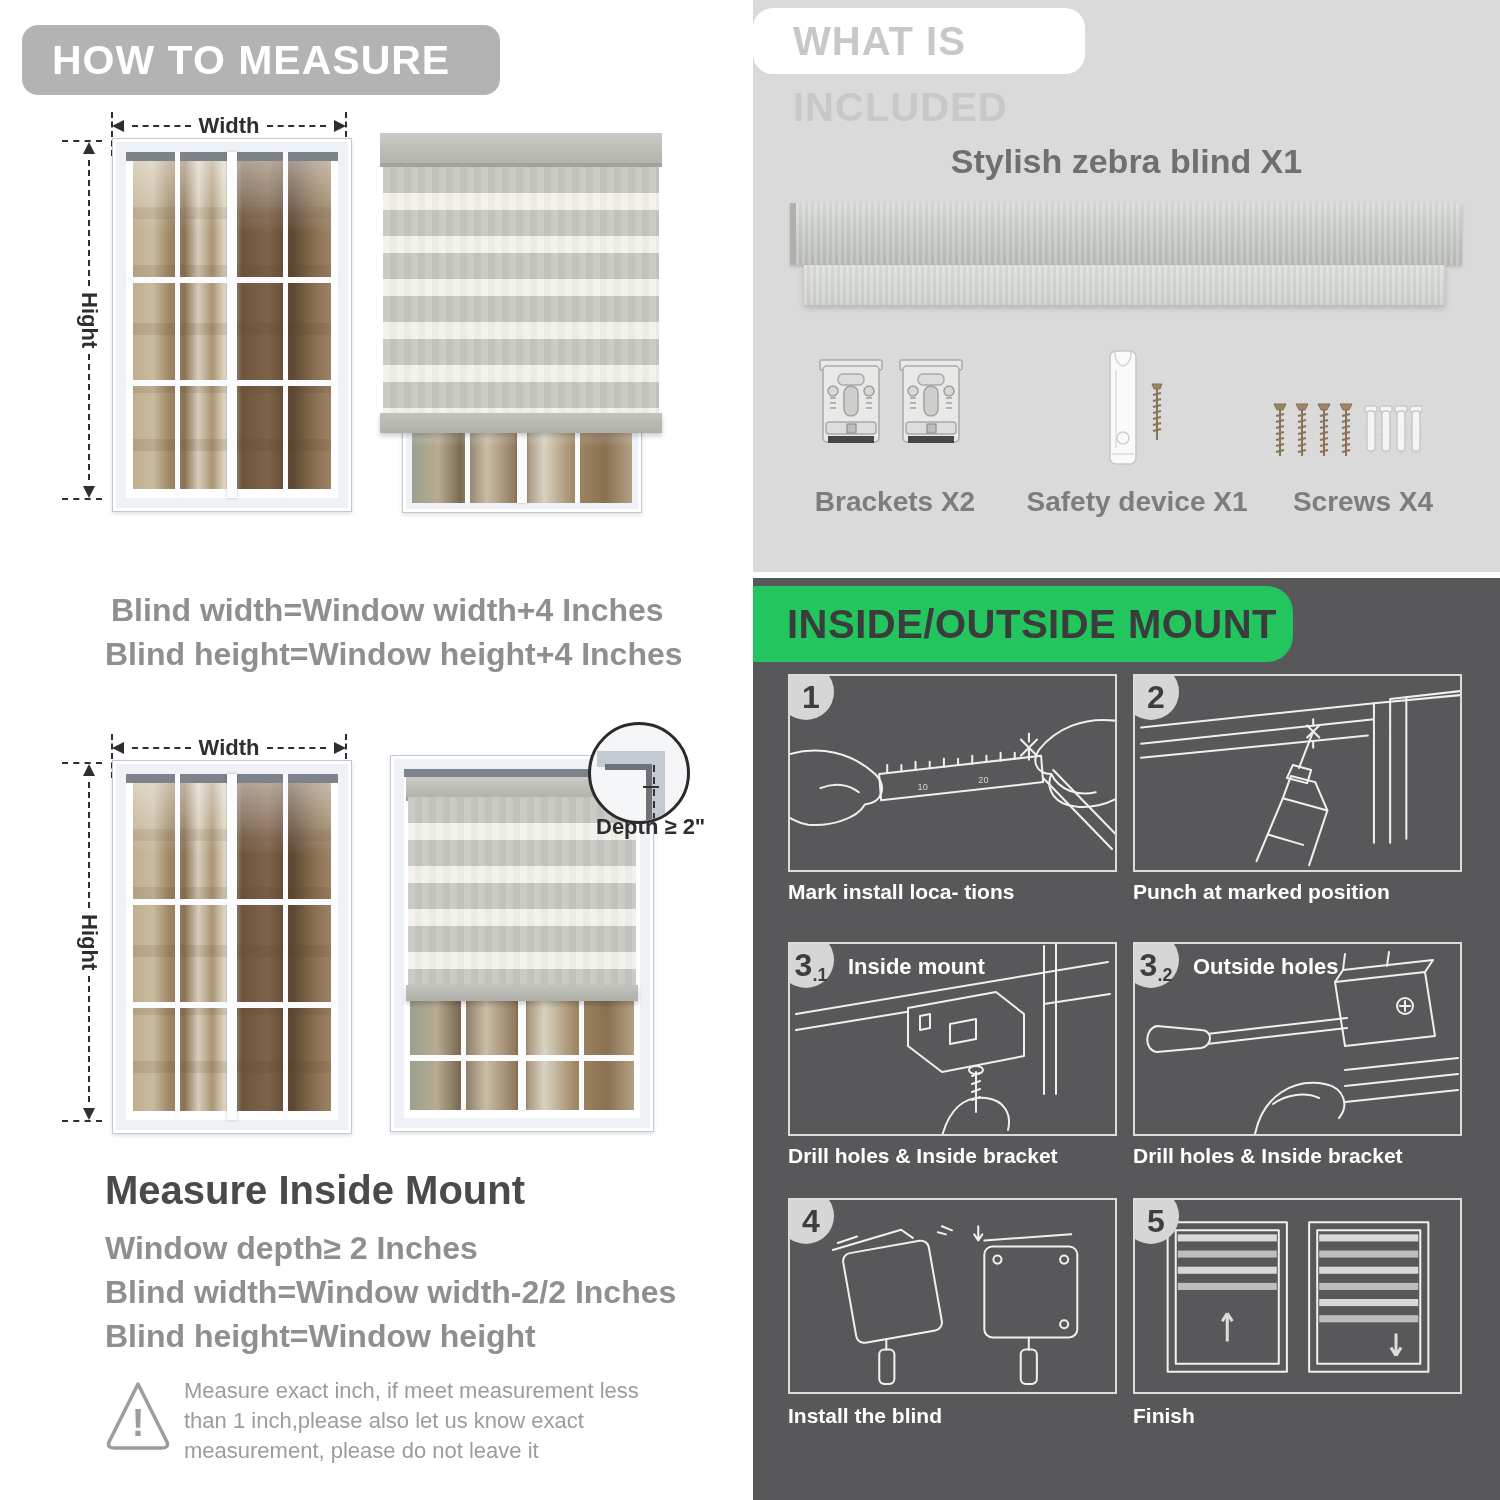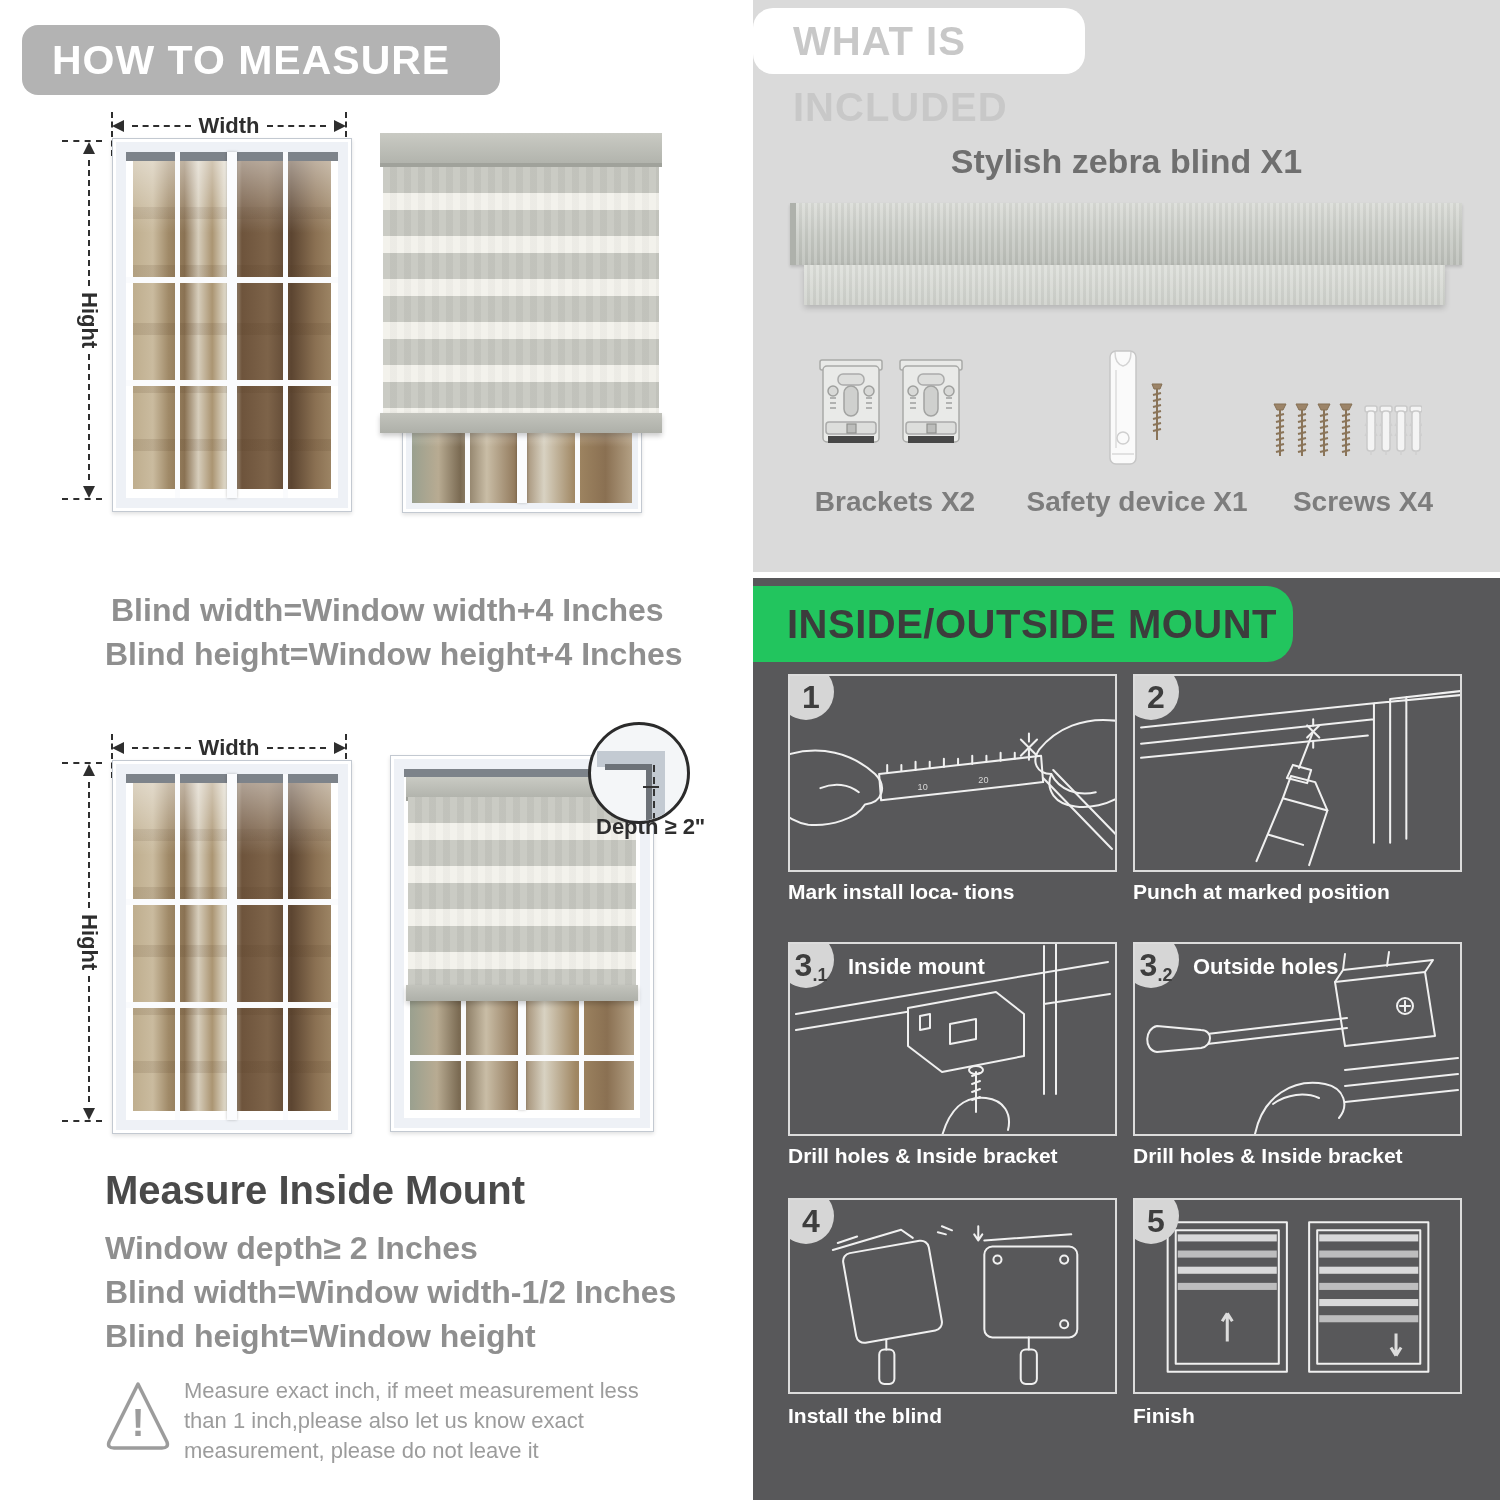--- a/index.html
+++ b/index.html
@@ -196,21 +196,21 @@
       <path d="M6,34 H66 V96" stroke="#c3cad2" stroke-width="16" fill="none"></path>
       <path d="M14,42 H58 V96" stroke="#6d7278" stroke-width="6" fill="none"></path>
       <path d="M63,40 V96" stroke="#333" stroke-width="2" stroke-dasharray="7 5" fill="none"></path>
       <path d="M52,62 h16" stroke="#333" stroke-width="2" fill="none"></path>
     </svg>
   </div>
   <div class="abs dim-label" style="left:596px;top:814px;">Depth ≥ 2"</div>
 
   <div class="abs m-title" style="left:105px;top:1168px;">Measure Inside Mount</div>
   <div class="abs m-line" style="left:105px;top:1230px;">Window depth≥ 2 Inches</div>
-  <div class="abs m-line" style="left:105px;top:1274px;">Blind width=Window width-1/2 Inches</div>
+  <div class="abs m-line" style="left:105px;top:1274px;">Blind width=Window width-2/2 Inches</div>
   <div class="abs m-line" style="left:105px;top:1318px;">Blind height=Window height</div>
 
   <div class="abs" style="left:103px;top:1378px;width:70px;height:74px;">
     <svg viewBox="0 0 70 74" width="70" height="74">
       <path d="M35,6 L64,64 Q66,70 59,70 L11,70 Q4,70 6,64 Z" stroke="#9c9c9c" stroke-width="3.5" fill="none" stroke-linejoin="round"></path>
       <text x="35" y="58" text-anchor="middle" font-size="38" font-weight="bold" fill="#9c9c9c" font-family="Liberation Sans, sans-serif">!</text>
     </svg>
   </div>
   <div class="abs warn-text" style="left:184px;top:1376px;width:470px;">Measure exact inch, if meet measurement less than 1 inch,please also let us know exact measurement, please do not leave it</div>
 

